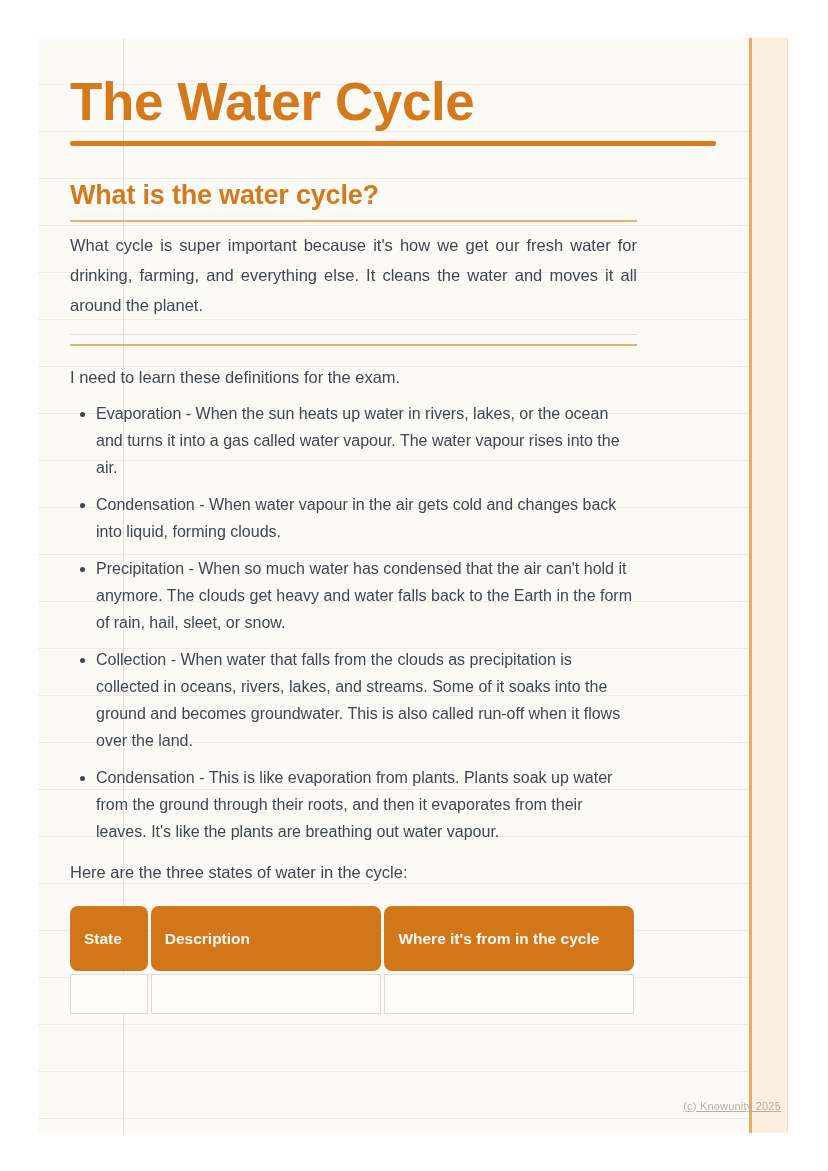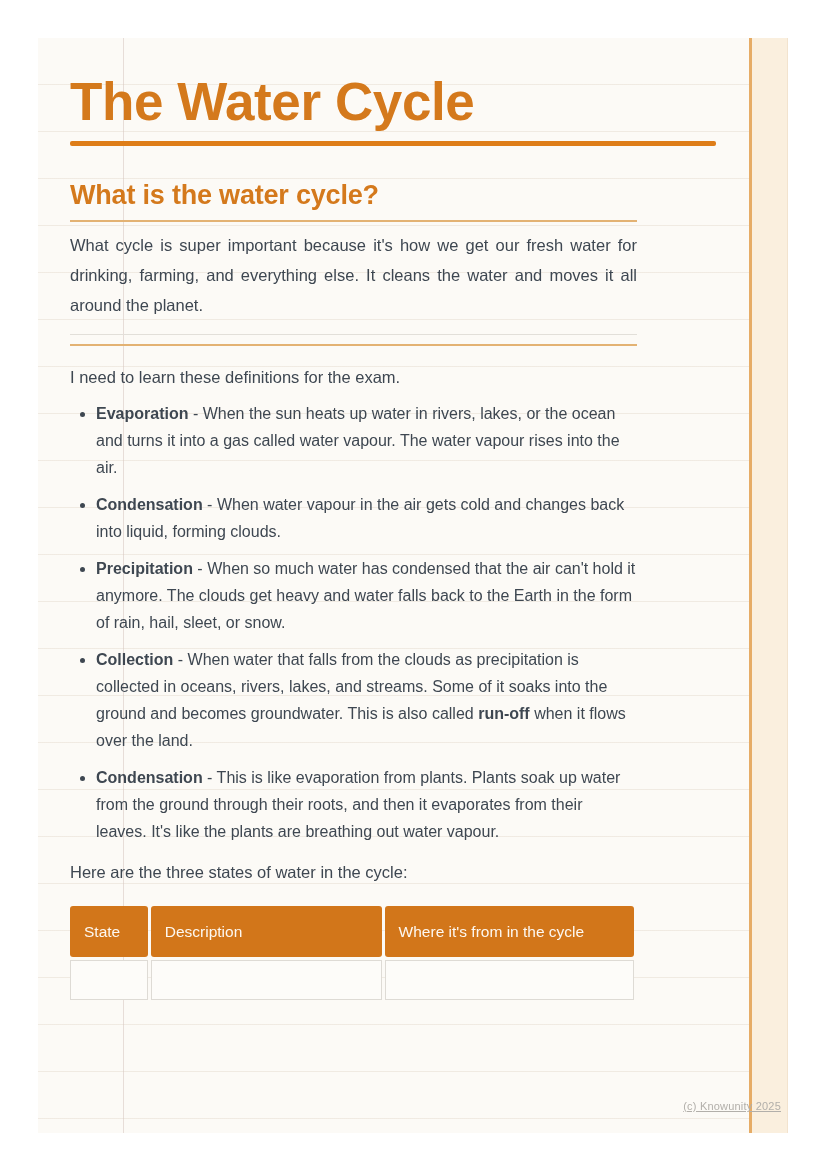--- a/index.html
+++ b/index.html
@@ -100,45 +100,45 @@
     padding-left: 26px;
     width: 567px;
   }
   ul.keyword-list li {
     font-size: 16px;
     line-height: 27px;
     margin-bottom: 10px;
     text-align: left;
   }
   ul.keyword-list li::marker { color: #3E4751; }
-  .term, .inline-bold { font-weight: 700; text-align: center; }
+  .term, .inline-bold { font-weight: 400; text-align: center; }
 
   p.outro-para {
     width: 567px;
     margin-top: 12px;
     font-size: 16.5px;
     line-height: 30px;
   }
 
   
   table.states-table {
     margin-top: 16px;
     margin-left: -3px;
     border-collapse: separate;
     border-spacing: 3px;
   }
   table.states-table th {
     background: #D2761A;
     color: #FDF8F1;
     font-size: 15.5px;
-    font-weight: 400;
+    font-weight: 700;
     text-align: left;
     line-height: 21px;
-    padding: 15px 14px;
-    border-radius: 3px;
+    padding: 22px 14px;
+    border-radius: 8px;
     white-space: nowrap;
   }
   th.col-state { width: 78px; }
   th.col-desc  { width: 233px; }
   th.col-where { width: 250px; }
   table.states-table td {
     border: 1px solid #DEDBD5;
     background: #FDFCF9;
     height: 40px;
   }

